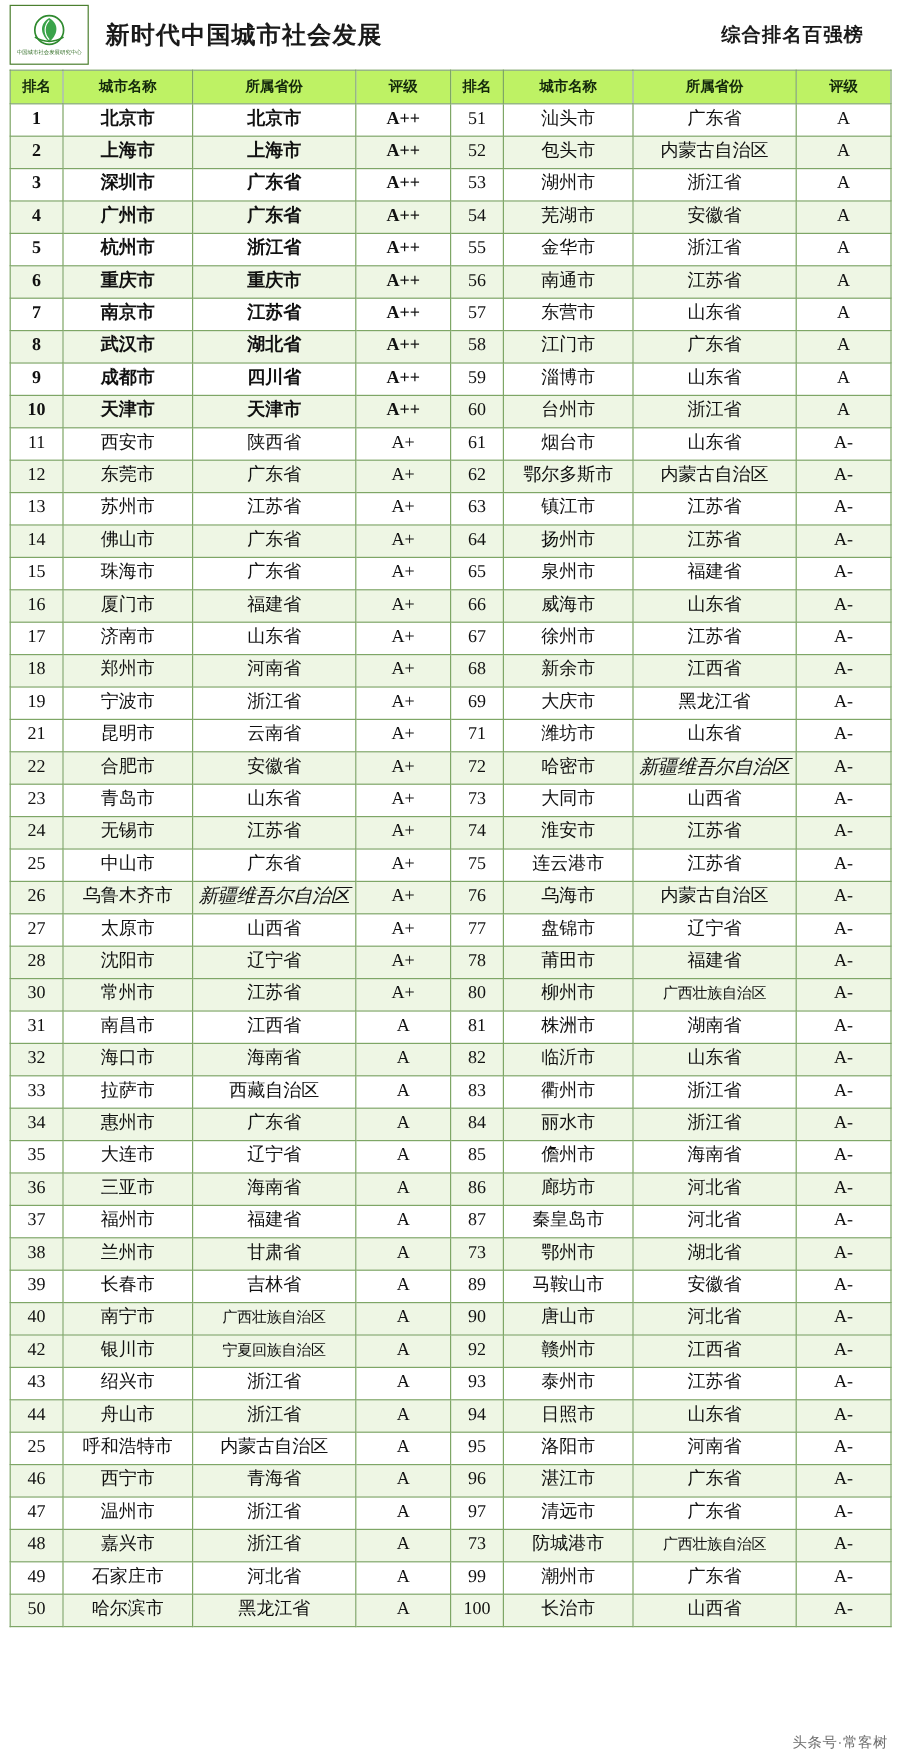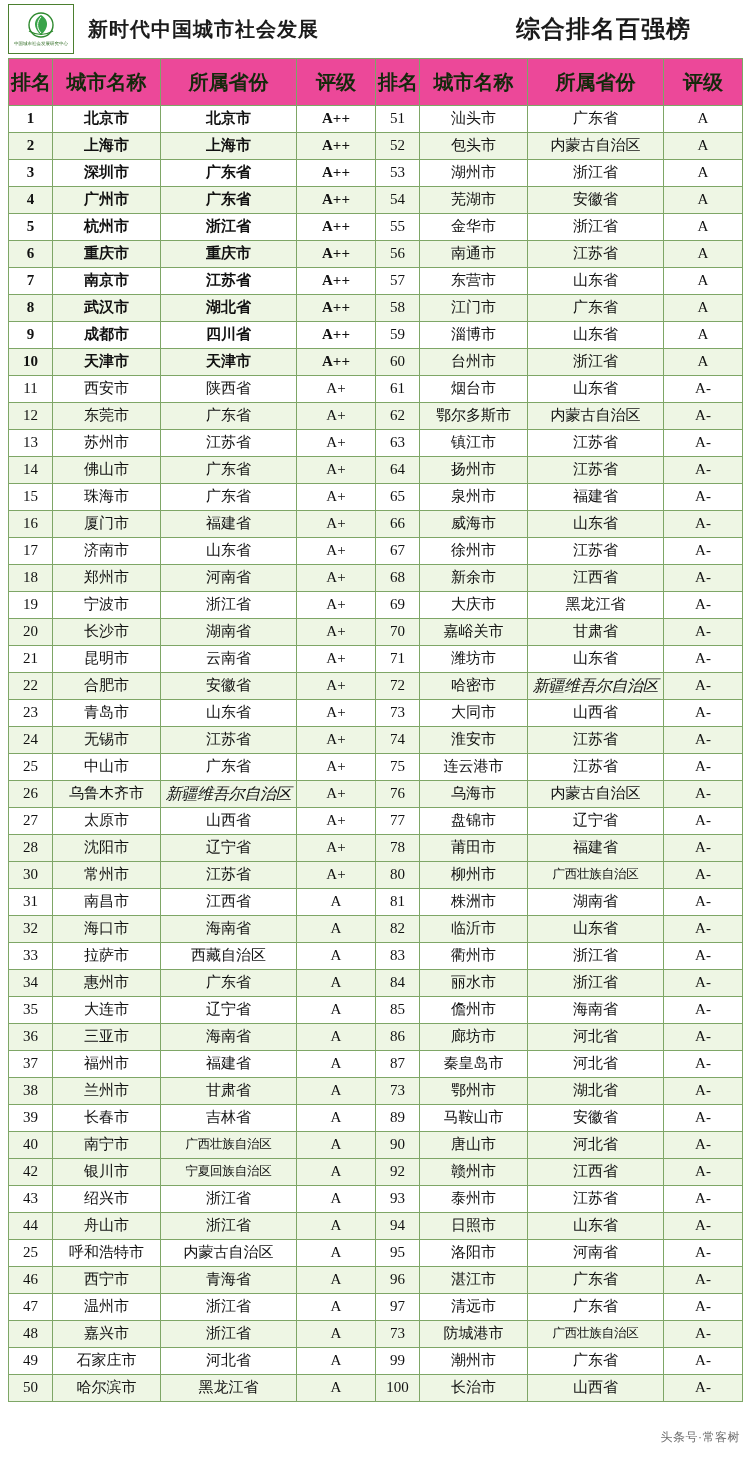--- a/index.html
+++ b/index.html
@@ -56,22 +56,22 @@
   .header-title {
     margin-left: 14px;
     font-size: 20px;
     font-weight: bold;
     color: #1a1a1a;
     letter-spacing: 1px;
     font-family: "Liberation Sans", sans-serif;
   }
   .header-right {
     margin-left: auto;
-    margin-right: 49px;
-    font-size: 24px;
+    margin-right: 20px;
+    font-size: 16px;
     font-weight: bold;
     color: #1a1a1a;
     letter-spacing: 1px;
     font-family: "Liberation Sans", sans-serif;
   }
   
   table.rank-table {
     border-collapse: collapse;
     width: 734px;
     margin: 0 8px;
@@ -88,40 +88,40 @@
     padding: 0 2px;
     text-align: center;
     vertical-align: middle;
     font-size: 15px;
     color: #111111;
     line-height: 1.05;
     overflow: hidden;
     white-space: nowrap;
   }
   .rank-table thead th {
-    height: 47px;
-    background: #ec4899;
+    height: 28px;
+    background: #bef264;
     font-weight: bold;
-    font-size: 20px;
+    font-size: 12px;
     color: #14290c;
   }
   .rank-table thead th.hdr-rank { letter-spacing: 0; }
   tr.band-a td { background: #ffffff; }
   tr.band-b td { background: #eef6e4; }
   td.tight { font-size: 16px; letter-spacing: -0.3px; font-style: italic; }
   td.tight-12 { font-size: 12.5px; letter-spacing: -0.2px; }
   td.bold { font-weight: bold; }
   td.grade { font-family: "Liberation Serif", serif; font-size: 15px; }
   td.num { font-family: "Liberation Serif", serif; }
 
   
   .watermark {
     position: absolute;
     right: 10px;
-    bottom: 19px;
+    bottom: 4px;
     font-size: 12px;
     color: #6f6f6f;
     font-family: "Liberation Sans", sans-serif;
     letter-spacing: 0.5px;
   }
 </style>
 </head>
 <body>
 
 <div class="page">
@@ -349,30 +349,20 @@
         <tr class="band-a">
           <td class="num">19</td>
           <td class="">宁波市</td>
           <td class="">浙江省</td>
           <td class="grade">A+</td>
           <td class="num">69</td>
           <td class="">大庆市</td>
           <td class="">黑龙江省</td>
           <td class="grade">A-</td>
         </tr>
-        <tr class="band-b">
-          <td class="num">20</td>
-          <td class="">长沙市</td>
-          <td class="">湖南省</td>
-          <td class="grade">A+</td>
-          <td class="num">70</td>
-          <td class="">嘉峪关市</td>
-          <td class="">甘肃省</td>
-          <td class="grade">A-</td>
-        </tr>
         <tr class="band-a">
           <td class="num">21</td>
           <td class="">昆明市</td>
           <td class="">云南省</td>
           <td class="grade">A+</td>
           <td class="num">71</td>
           <td class="">潍坊市</td>
           <td class="">山东省</td>
           <td class="grade">A-</td>
         </tr>

